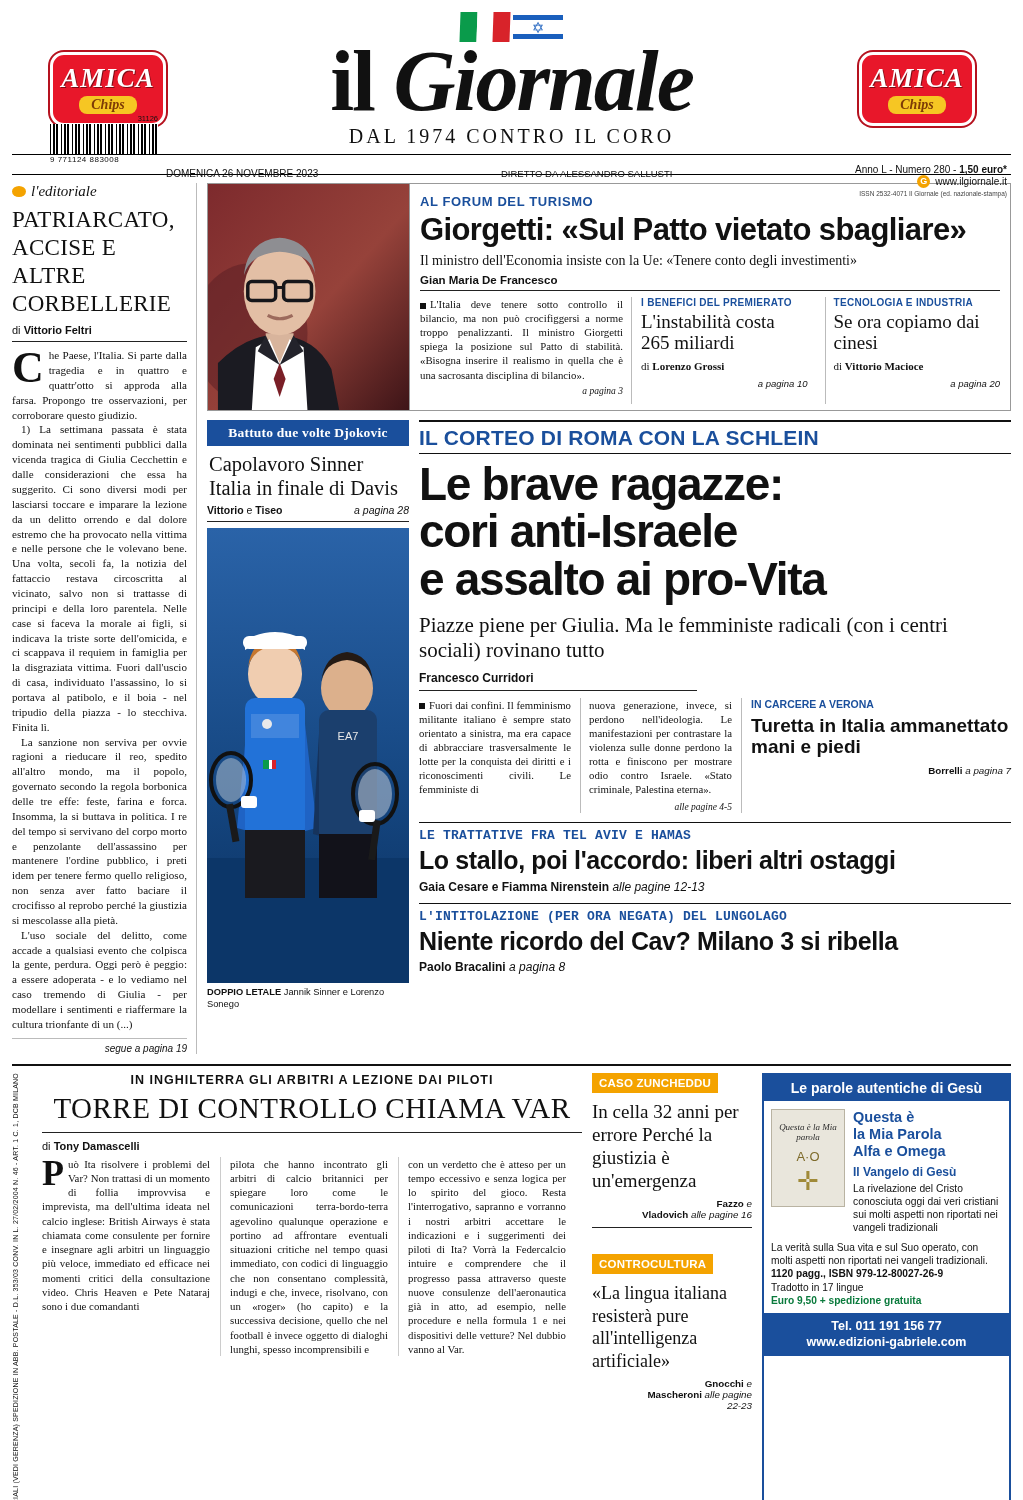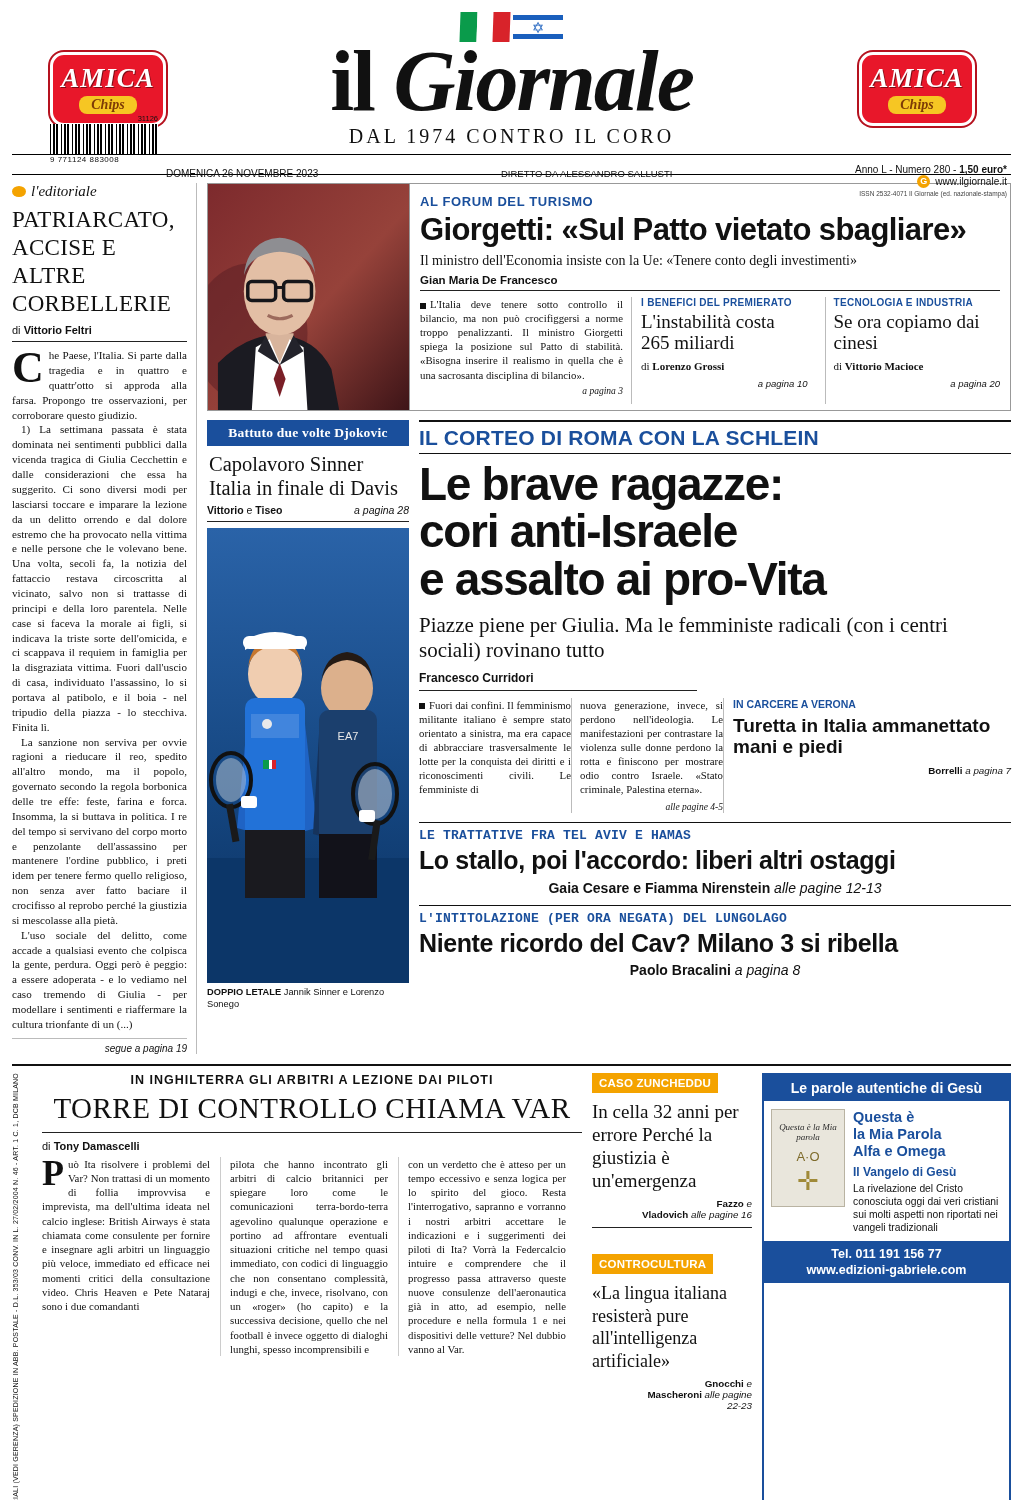--- a/index.html
+++ b/index.html
@@ -142,34 +142,34 @@
     background:linear-gradient(180deg,#1d4e8f 0%,#12407c 55%,#0d3566 100%); }
   .sinner-cap { font-size:9.3px; margin-top:4px; line-height:1.25; }
   .sinner-cap b { font-weight:bold; }
 
   .mid-right { flex:1; }
   .corteo-band { border-top:2px solid #111; border-bottom:1px solid #111; }
   .corteo-kicker { color:#1a4f9c; font-size:21px; font-weight:bold; letter-spacing:0.2px; padding:4px 0 3px; }
   .big-head { font-size:46px; font-weight:bold; line-height:1.03; letter-spacing:-1.3px; margin:7px 0 0; }
   .big-sub { font-family:"Liberation Serif", serif; font-size:21px; line-height:1.18; margin:10px 0 8px; }
   .corr-name { font-size:12px; font-weight:bold; border-bottom:1px solid #222; padding-bottom:5px; width:47%; }
-  .mid-cols { display:flex; gap:0; margin-top:7px; }
+  .mid-cols { display:flex; gap:9px; margin-top:7px; }
   .mc { width:152px; font-family:"Liberation Serif", serif; font-size:10.8px; line-height:1.3; text-align:justify; }
   .mc + .mc { border-left:1px solid #bbb; padding-left:8px; }
   .mc .pag { text-align:right; font-style:italic; font-size:9.5px; margin-top:5px; }
   .verona { flex:1; border-left:1px solid #bbb; padding-left:9px; }
   .verona-kicker { color:#1a4f9c; font-size:10.5px; font-weight:bold; }
   .verona-title { font-size:19px; font-weight:bold; line-height:1.12; margin-top:5px; }
   .verona-pag { font-size:9.8px; text-align:right; margin-top:8px; font-style:italic; }
   .verona-pag b { font-style:normal; font-weight:bold; }
 
   .strip { border-top:1px solid #111; margin-top:9px; padding-top:5px; }
   .strip-kicker { color:#1a4f9c; font-size:13px; font-weight:bold; letter-spacing:0.2px;font-family:Liberation Mono, monospace; }
   .strip-title { font-size:25px; font-weight:bold; line-height:1.1; margin-top:4px; letter-spacing:-0.4px; }
-  .strip-by { text-align:center; font-size:14px; margin-top:5px; font-style:italic; }
+  .strip-by { text-align:left; font-size:12px; margin-top:5px; font-style:italic; }
   .strip-by b { font-style:normal; font-weight:bold; }
 
   
   .bottom { display:flex; gap:10px; margin-top:10px; border-top:2px solid #111; padding-top:7px; }
   .vert-note {
     writing-mode:vertical-rl; transform:rotate(180deg);
     font-size:7px; line-height:1.25; letter-spacing:0.2px; width:20px; flex:none; color:#111;
   }
   .bot-main { width:540px; flex:none; }
   .bot-kicker { text-align:center; font-size:12.5px; letter-spacing:1px; font-weight:bold; color:#111; }
@@ -487,20 +487,26 @@
         <div class="ad-txt">
           <div class="h1">
             <div>Questa è</div>
             <div>la Mia Parola</div>
             <div>Alfa e Omega</div>
           </div>
           <div class="h2">Il Vangelo di Gesù</div>
           <div class="p">La rivelazione del Cristo conosciuta oggi dai veri cristiani sui molti aspetti non riportati nei vangeli tradizionali</div>
         </div>
       </div>
+      <div class="ad-foot">
+        <div>La verità sulla Sua vita e sul Suo operato, con molti aspetti non riportati nei vangeli tradizionali.</div>
+        <div class="b">1120 pagg., ISBN 979-12-80027-26-9</div>
+        <div>Tradotto in  17 lingue</div>
+        <div class="ad-green">Euro 9,50 + spedizione gratuita</div>
+      </div>
       <div class="ad-phone">
         <div>Tel. 011 191 156 77</div>
         <div>www.edizioni-gabriele.com</div>
       </div>
     </div>
   </div>
 
 </div>
 
 </body></html>

